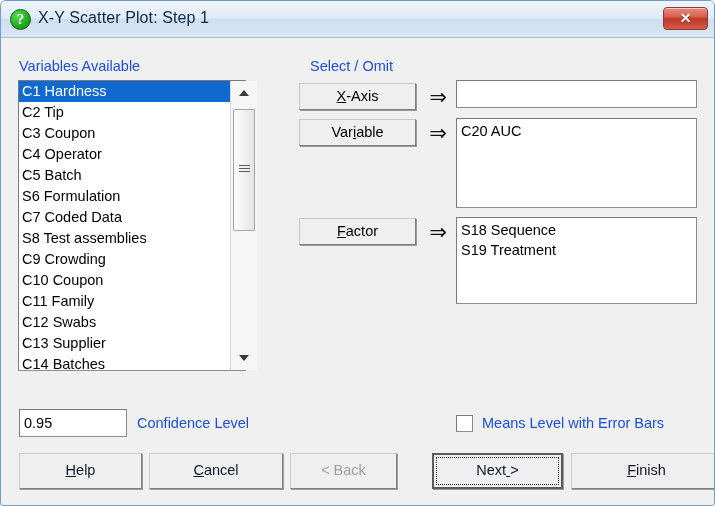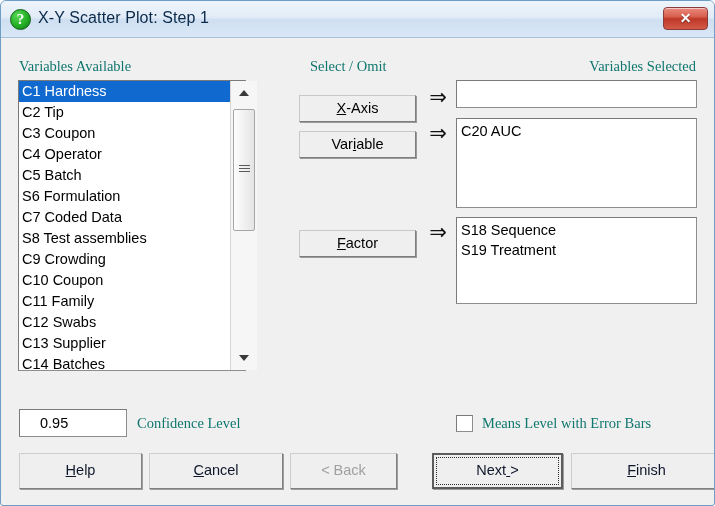--- a/index.html
+++ b/index.html
@@ -78,23 +78,22 @@
     font-weight: bold;
     color: #ffffff;
     text-shadow: 0 1px 1px rgba(0,0,0,0.45);
     font-family: "Liberation Sans", sans-serif;
   }
 
   
   .lbl {
     position: absolute;
     font-size: 14.5px;
-    color: #0f766e;
+    color: #1d4ed8;
     white-space: nowrap;
-    font-family: Liberation Serif, serif;
   }
 
   
   #avail-label { left: 18px; top: 57px; }
 
   #avail-list {
     position: absolute;
     left: 17px; top: 79px;
     width: 228px; height: 291px;
     box-sizing: border-box;
@@ -179,21 +178,20 @@
     border: 1px solid #c8c8c8;
     border-right-color: #7e7e7e;
     border-bottom-color: #7e7e7e;
     box-shadow: 1px 1px 0 #9a9a9a;
     font-size: 14.5px;
     color: #000000;
     text-align: center;
     line-height: 25px;
     cursor: pointer;
     font-family: "Liberation Sans", sans-serif;
-    margin-top: 12px;
   }
   .mid-button .u { text-decoration: underline; }
 
   .arrow {
     position: absolute;
     left: 424px;
     width: 26px; height: 20px;
     font-size: 21px;
     line-height: 20px;
     color: #111111;
@@ -229,21 +227,21 @@
     left: 18px; top: 408px;
     width: 108px; height: 28px;
     box-sizing: border-box;
     background: #ffffff;
     border: 1px solid #8d8d8d;
     border-top-color: #7a7a7a;
     border-left-color: #7a7a7a;
     font-size: 14.5px;
     color: #000000;
     line-height: 26px;
-    padding: 0 20px;
+    padding: 0 4px;
     font-family: "Liberation Sans", sans-serif;
   }
   #conf-label { left: 136px; top: 414px; }
 
   #means-check {
     position: absolute;
     left: 455px; top: 414px;
     width: 17px; height: 17px;
     box-sizing: border-box;
     background: #ffffff;
@@ -340,21 +338,20 @@
 
   <div class="mid-button" id="btn-xaxis" style="top:82px"><span class="u">X</span>-Axis</div>
   <div class="arrow" id="arrow-xaxis" style="top:86px">⇒</div>
 
   <div class="mid-button" id="btn-variable" style="top:118px">Var<span class="u">i</span>able</div>
   <div class="arrow" id="arrow-variable" style="top:122px">⇒</div>
 
   <div class="mid-button" id="btn-factor" style="top:217px"><span class="u">F</span>actor</div>
   <div class="arrow" id="arrow-factor" style="top:221px">⇒</div>
 
-  <div class="lbl" id="sel-label">Variables Selected</div>
 
   <div class="sel-box" id="box-xaxis" style="top:79px;height:28px"></div>
 
   <div class="sel-box" id="box-variable" style="top:117px;height:90px">
       <div class="sel-item">C20 AUC</div>
     </div>
 
   <div class="sel-box" id="box-factor" style="top:216px;height:87px">
       <div class="sel-item">S18 Sequence</div>
       <div class="sel-item">S19 Treatment</div>

